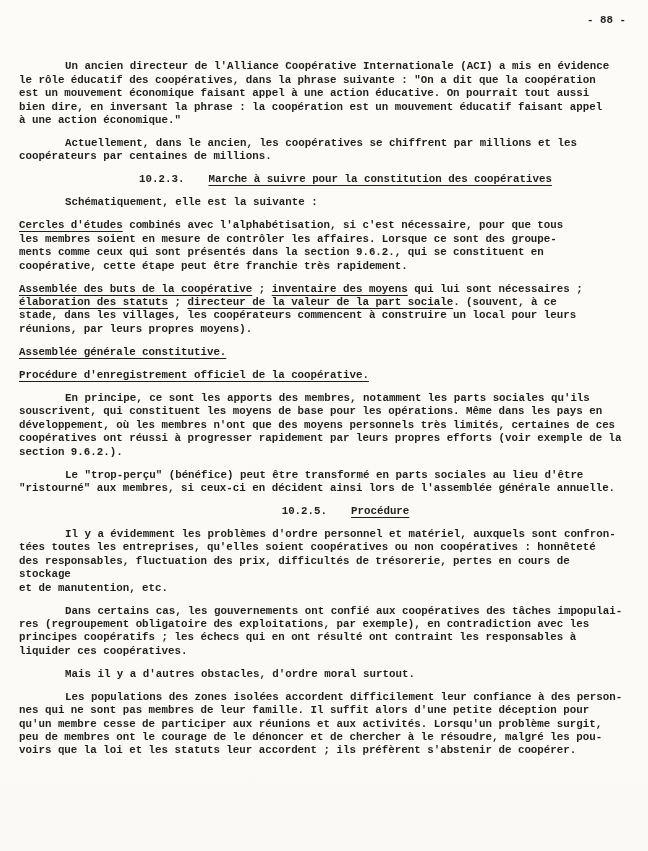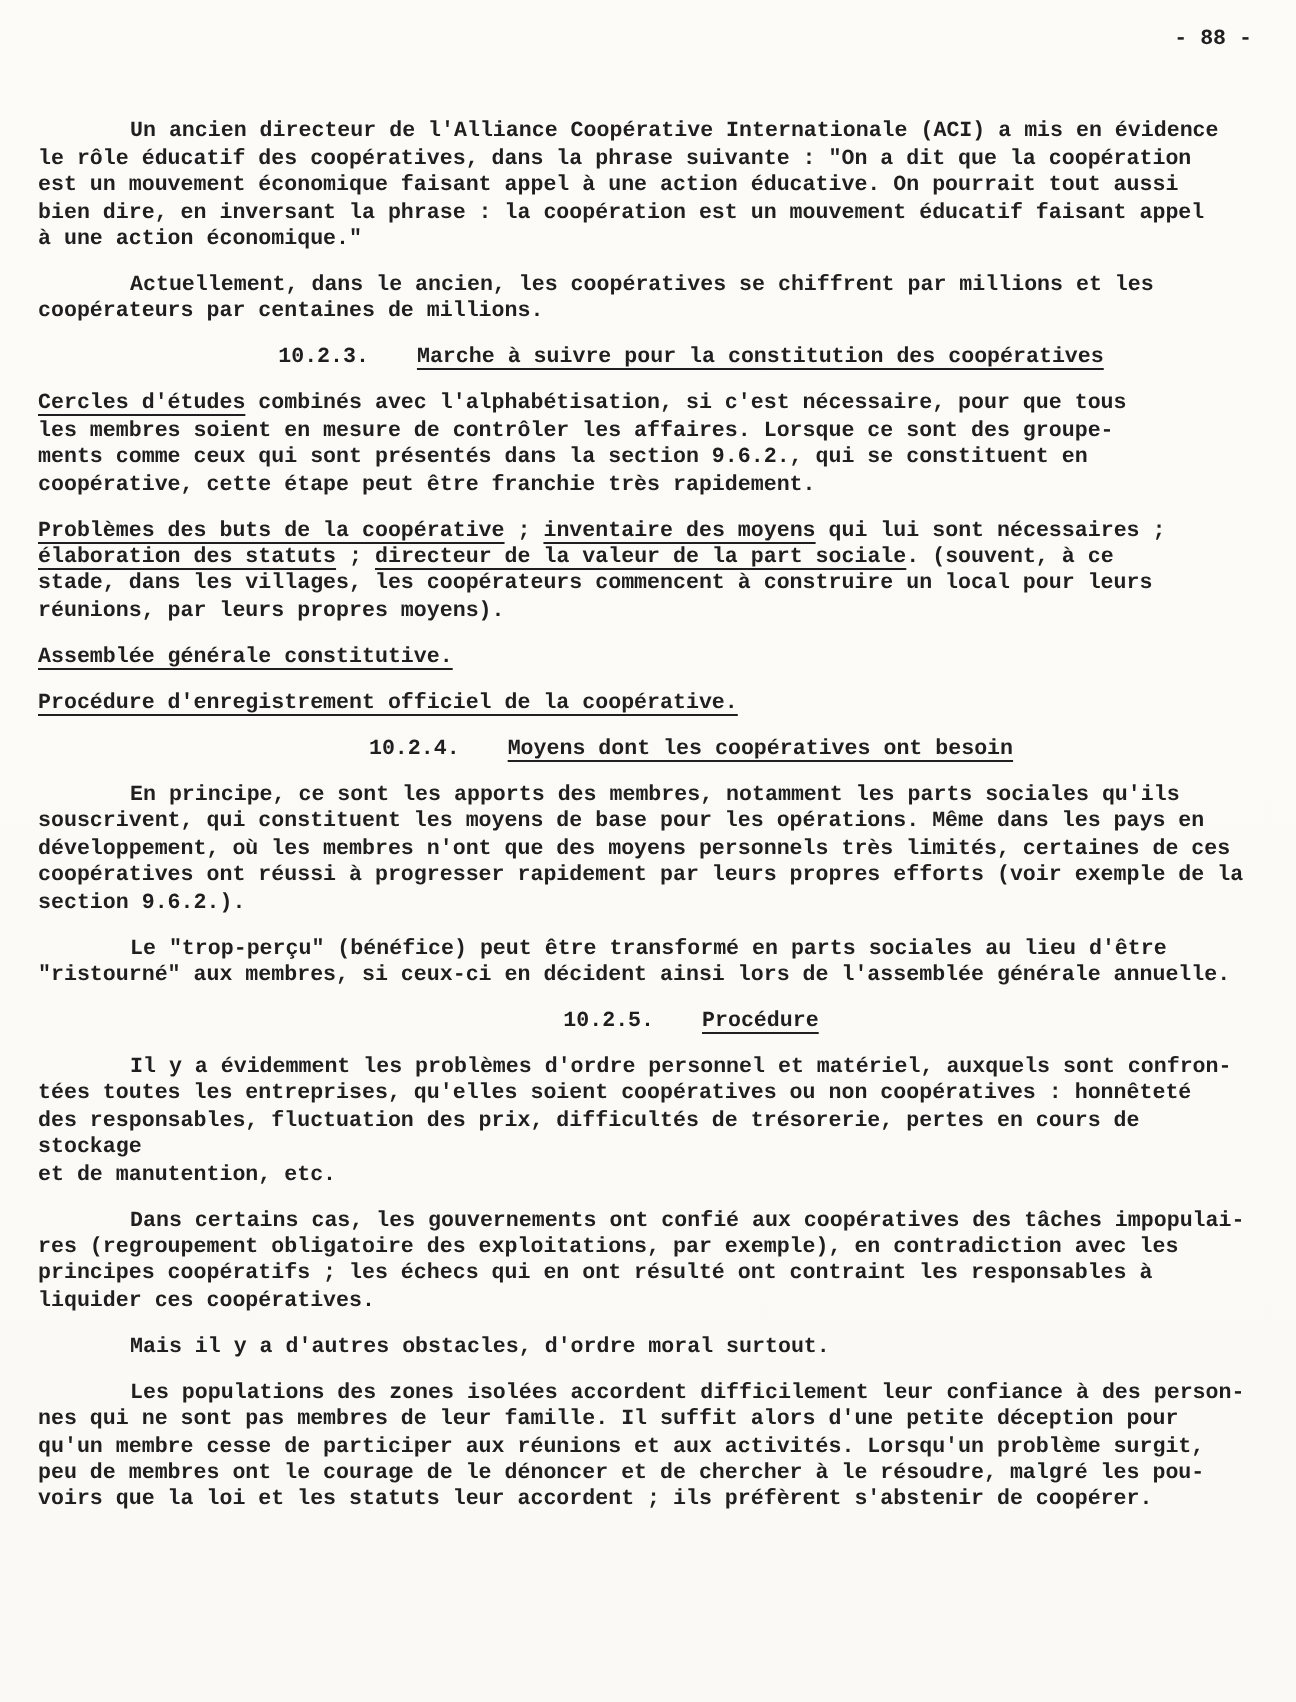--- a/index.html
+++ b/index.html
@@ -58,36 +58,36 @@
 le rôle éducatif des coopératives, dans la phrase suivante : "On a dit que la coopération
 est un mouvement économique faisant appel à une action éducative. On pourrait tout aussi
 bien dire, en inversant la phrase : la coopération est un mouvement éducatif faisant appel
 à une action économique."</p>
 
   <p class="para indent">Actuellement, dans le ancien, les coopératives se chiffrent par millions et les
 coopérateurs par centaines de millions.</p>
 
   <p class="heading"><span class="hnum">10.2.3.</span><span class="htitle u">Marche à suivre pour la constitution des coopératives</span></p>
 
+  <p class="para indent">Schématiquement, elle est la suivante :</p>
 
   <p class="para"><span class="u">Cercles d'études</span><span> combinés avec l'alphabétisation, si c'est nécessaire, pour que tous
 les membres soient en mesure de contrôler les affaires. Lorsque ce sont des groupe-
 ments comme ceux qui sont présentés dans la section 9.6.2., qui se constituent en
 coopérative, cette étape peut être franchie très rapidement.</span></p>
 
-  <p class="para"><span class="u">Problèmes des buts de la coopérative</span><span> ; </span><span class="u">inventaire des moyens</span><span> qui lui sont nécessaires ;
+  <p class="para"><span class="u">Assemblée des buts de la coopérative</span><span> ; </span><span class="u">inventaire des moyens</span><span> qui lui sont nécessaires ;
 </span><span class="u">élaboration des statuts</span><span> ; </span><span class="u">directeur de la valeur de la part sociale</span><span>. (souvent, à ce
 stade, dans les villages, les coopérateurs commencent à construire un local pour leurs
 réunions, par leurs propres moyens).</span></p>
 
   <p class="para u">Assemblée générale constitutive.</p>
 
   <p class="para u">Procédure d'enregistrement officiel de la coopérative.</p>
 
-  <p class="heading"><span class="hnum">10.2.4.</span><span class="htitle u">Moyens dont les coopératives ont besoin</span></p>
 
   <p class="para indent">En principe, ce sont les apports des membres, notamment les parts sociales qu'ils
 souscrivent, qui constituent les moyens de base pour les opérations. Même dans les pays en
 développement, où les membres n'ont que des moyens personnels très limités, certaines de ces
 coopératives ont réussi à progresser rapidement par leurs propres efforts (voir exemple de la
 section 9.6.2.).</p>
 
   <p class="para indent">Le "trop-perçu" (bénéfice) peut être transformé en parts sociales au lieu d'être
 "ristourné" aux membres, si ceux-ci en décident ainsi lors de l'assemblée générale annuelle.</p>
 

